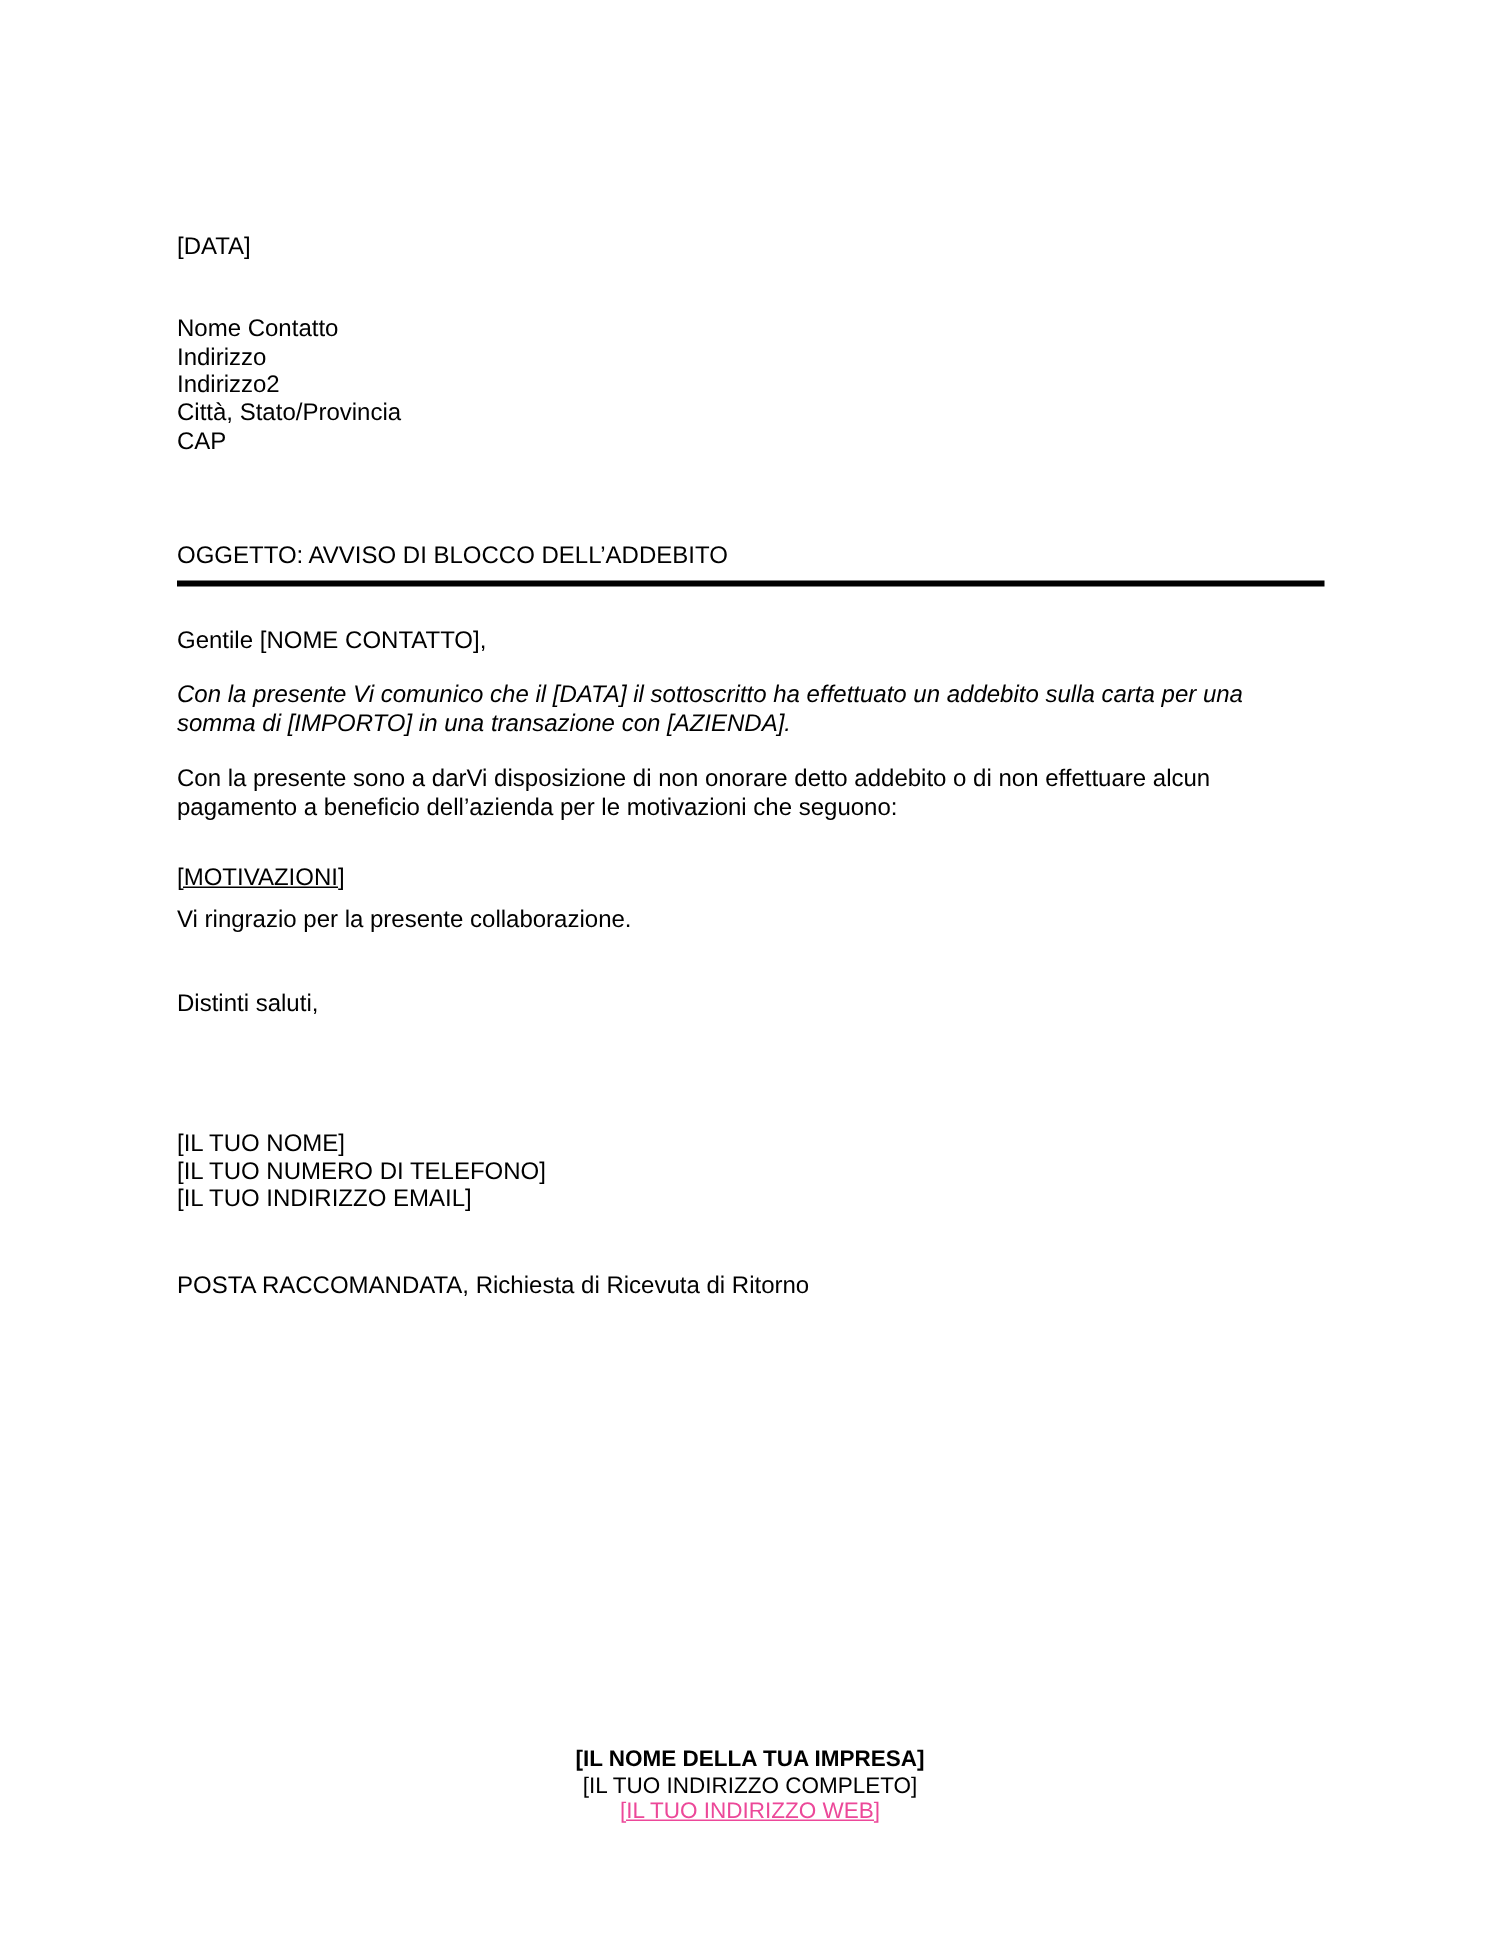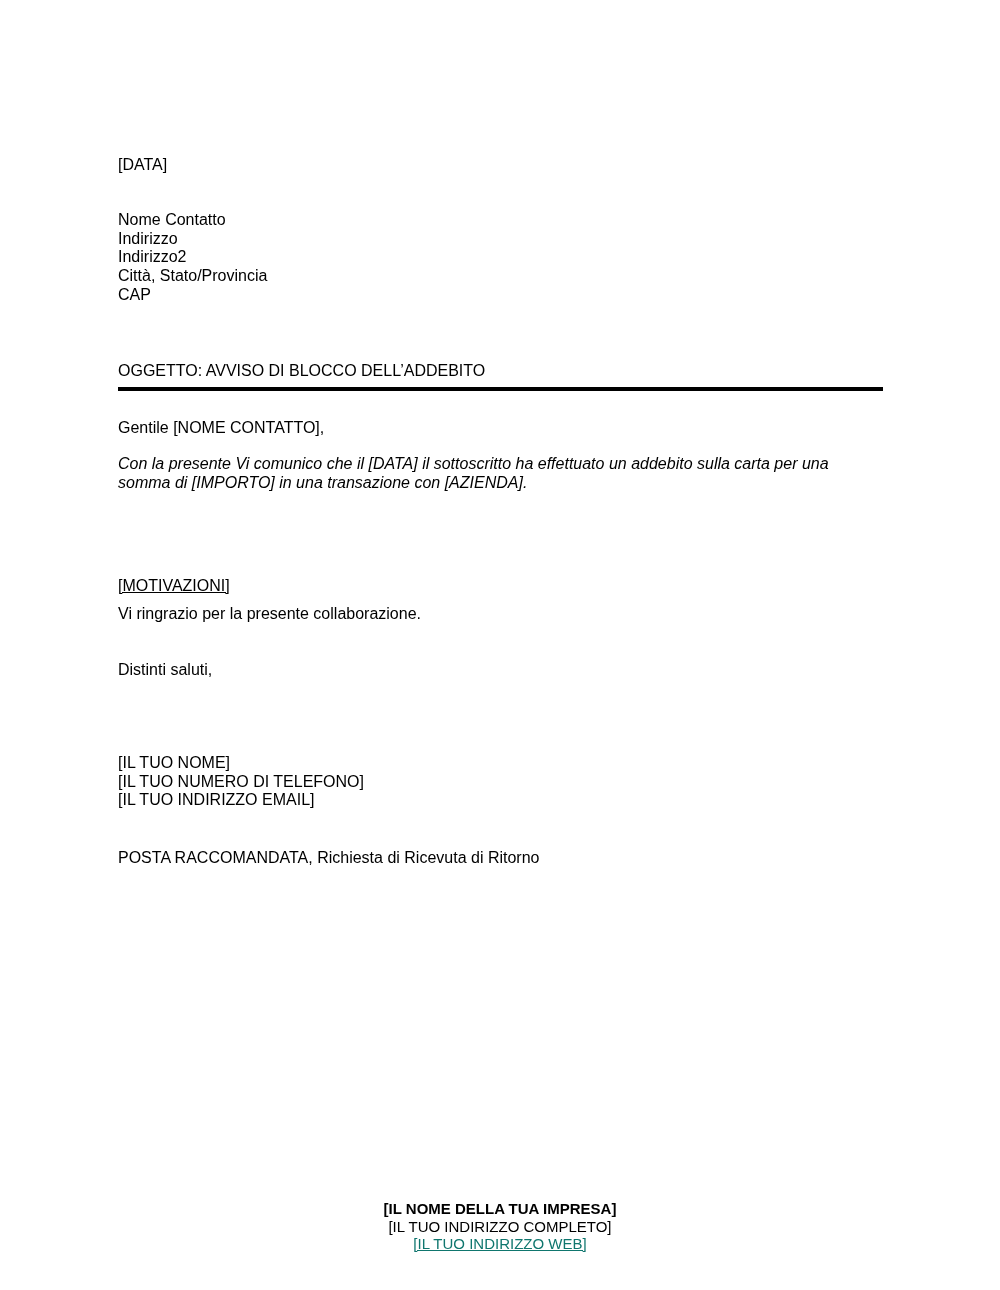--- a/index.html
+++ b/index.html
@@ -7,22 +7,22 @@
       width: 1000px; height: 1290px; position: relative; overflow: hidden;
       font-family: "Liberation Sans", sans-serif; color: #000; font-size: 16px;
     }
     .page { position: absolute; left: 0; top: 0; width: 1000px; height: 1040px; }
     .abs { position: absolute; left: 118px; line-height: 19px; white-space: nowrap; }
     .block .line { display: block; line-height: 18.7px; }
     .subject { font-weight: normal; }
     .rule { position: absolute; left: 118px; width: 765px; top: 387px; height: 4px; background: #000; }
     .footer { position: absolute; left: 0; width: 1000px; top: 1164px; text-align: center; font-size: 15px; }
     .footer .line { display: block; line-height: 17.5px; }
-    .footer .bold { font-weight: bold; margin-top: 36px; }
-    .footer a { color: #0f766e; text-decoration: underline; }
+    .footer .bold { font-weight: bold; }
+    .footer a { color: #ec4899; text-decoration: underline; }
   </style>
 </head>
 <body>
 
 <div class="page">
 
   <div class="abs" style="top:155px;">[DATA]</div>
 
   <div class="abs block" style="top:211px;">
     <span class="line">Nome Contatto</span>
@@ -35,20 +35,24 @@
   <div class="abs subject" style="top:361px;">OGGETTO: AVVISO DI BLOCCO DELL’ADDEBITO</div>
   <div class="rule"></div>
 
   <div class="abs" style="top:418px;">Gentile [NOME CONTATTO],</div>
 
   <div class="abs block" style="top:455px;font-style:italic;">
     <span class="line">Con la presente Vi comunico che il [DATA] il sottoscritto ha effettuato un addebito sulla carta per una</span>
     <span class="line">somma di [IMPORTO] in una transazione con [AZIENDA].</span>
   </div>
 
+  <div class="abs block" style="top:511px;">
+    <span class="line">Con la presente sono a darVi disposizione di non onorare detto addebito o di non effettuare alcun</span>
+    <span class="line">pagamento a beneficio dell’azienda per le motivazioni che seguono:</span>
+  </div>
 
   <div class="abs" style="top:576px;text-decoration:underline;">[MOTIVAZIONI]</div>
 
   <div class="abs" style="top:604px;">Vi ringrazio per la presente collaborazione.</div>
 
   <div class="abs" style="top:660px;">Distinti saluti,</div>
 
   <div class="abs" style="top:848px;">POSTA RACCOMANDATA, Richiesta di Ricevuta di Ritorno</div>
 
   <div class="abs block" style="top:754px;">

